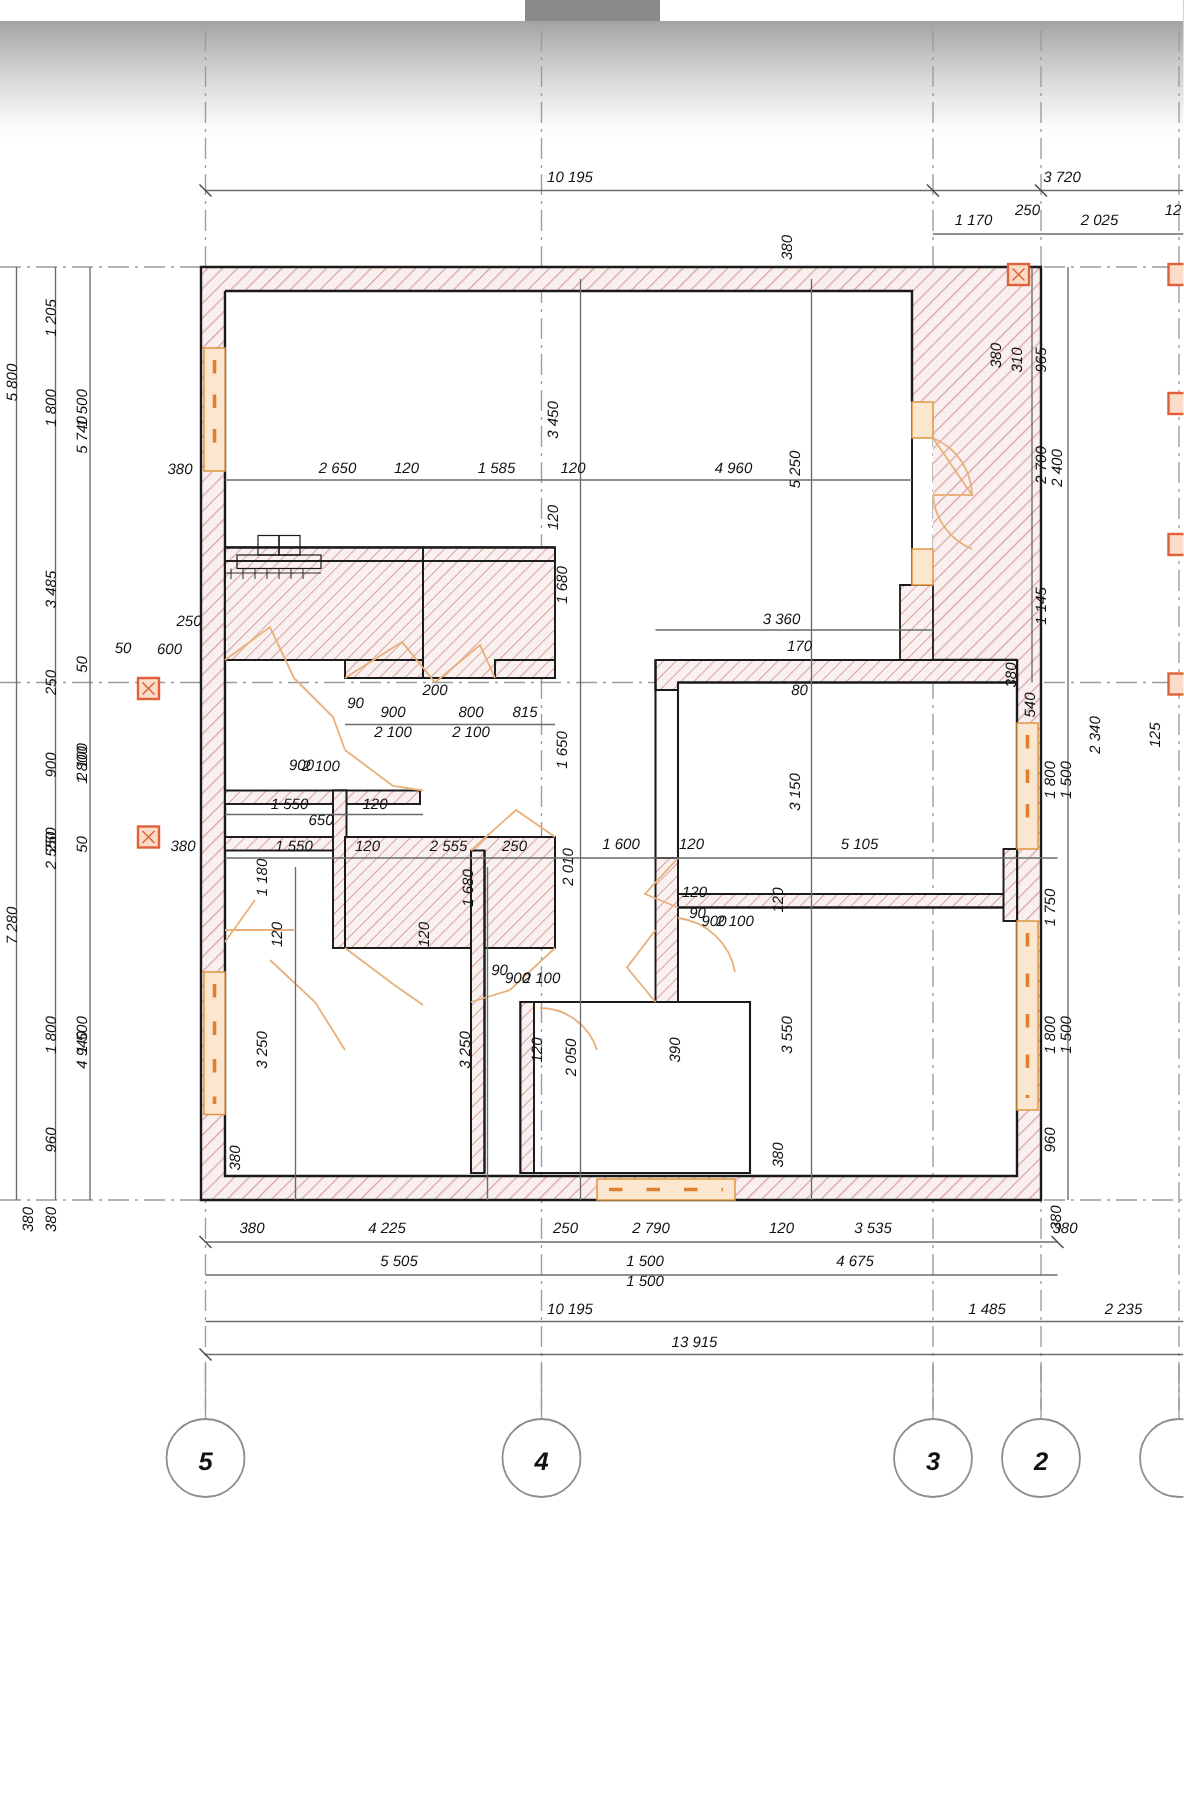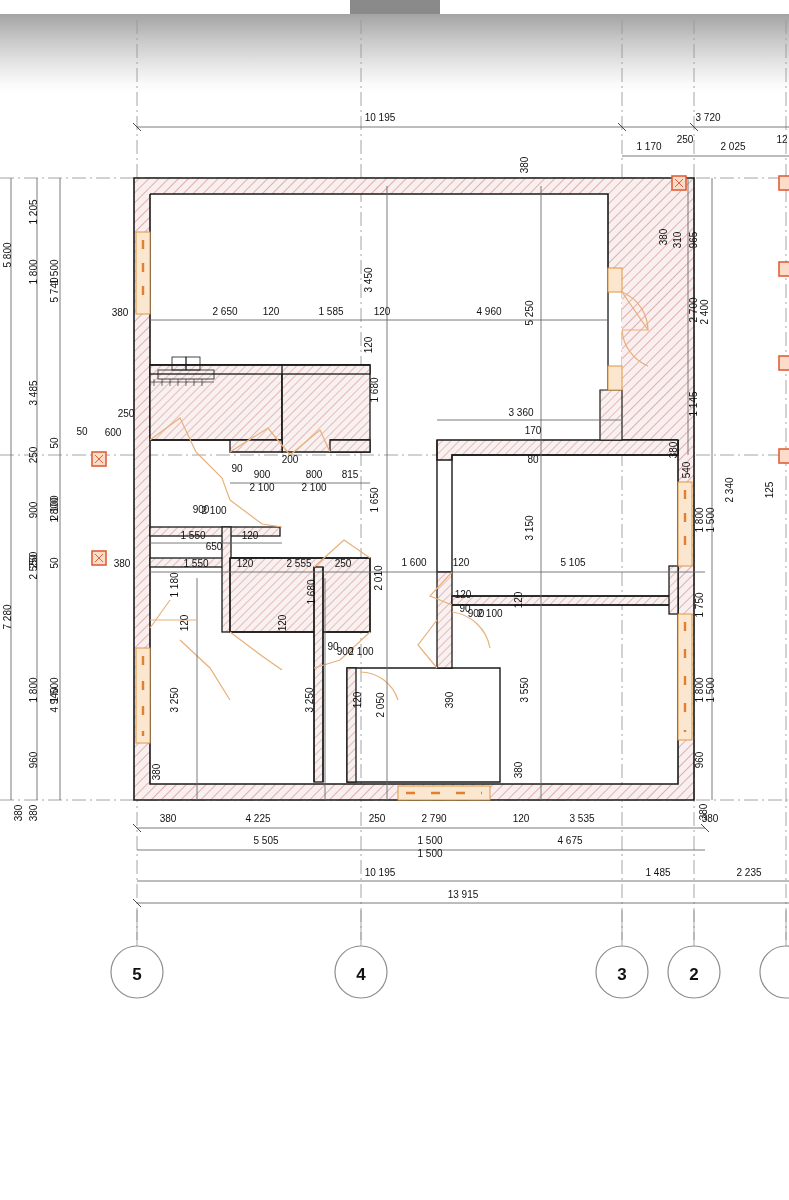--- a/index.html
+++ b/index.html
@@ -1,17 +1,17 @@
 <!DOCTYPE html>
 <html><head>
 <meta charset="utf-8">
 <style>
   html,body{margin:0;padding:0;background:#ffffff;}
   body{width:789px;height:1200px;font-family:"Liberation Sans",sans-serif;overflow:hidden;}
-  #screen{position:relative;width:789px;height:844px;background:#fff;}
+  #screen{position:relative;width:789px;height:844px;background:#fff;font-style:italic;}
 
   
   #topfade{position:absolute;left:0;top:0;width:789px;height:95px;
     background:linear-gradient(to bottom,#8c8c8c 0%,#a8a8a8 18%,#c8c8c8 42%,#e6e6e6 68%,#fafafa 88%,#ffffff 100%);}
   #topnotch{position:absolute;left:0;top:0;width:789px;height:14px;background:#8a8a8a;}
   #topnotch .cut{position:absolute;top:0;height:14px;background:#ffffff;}
 
   
   #plan{position:absolute;left:0;top:0;width:789px;height:1200px;}
   svg{position:absolute;left:0;top:0;}

